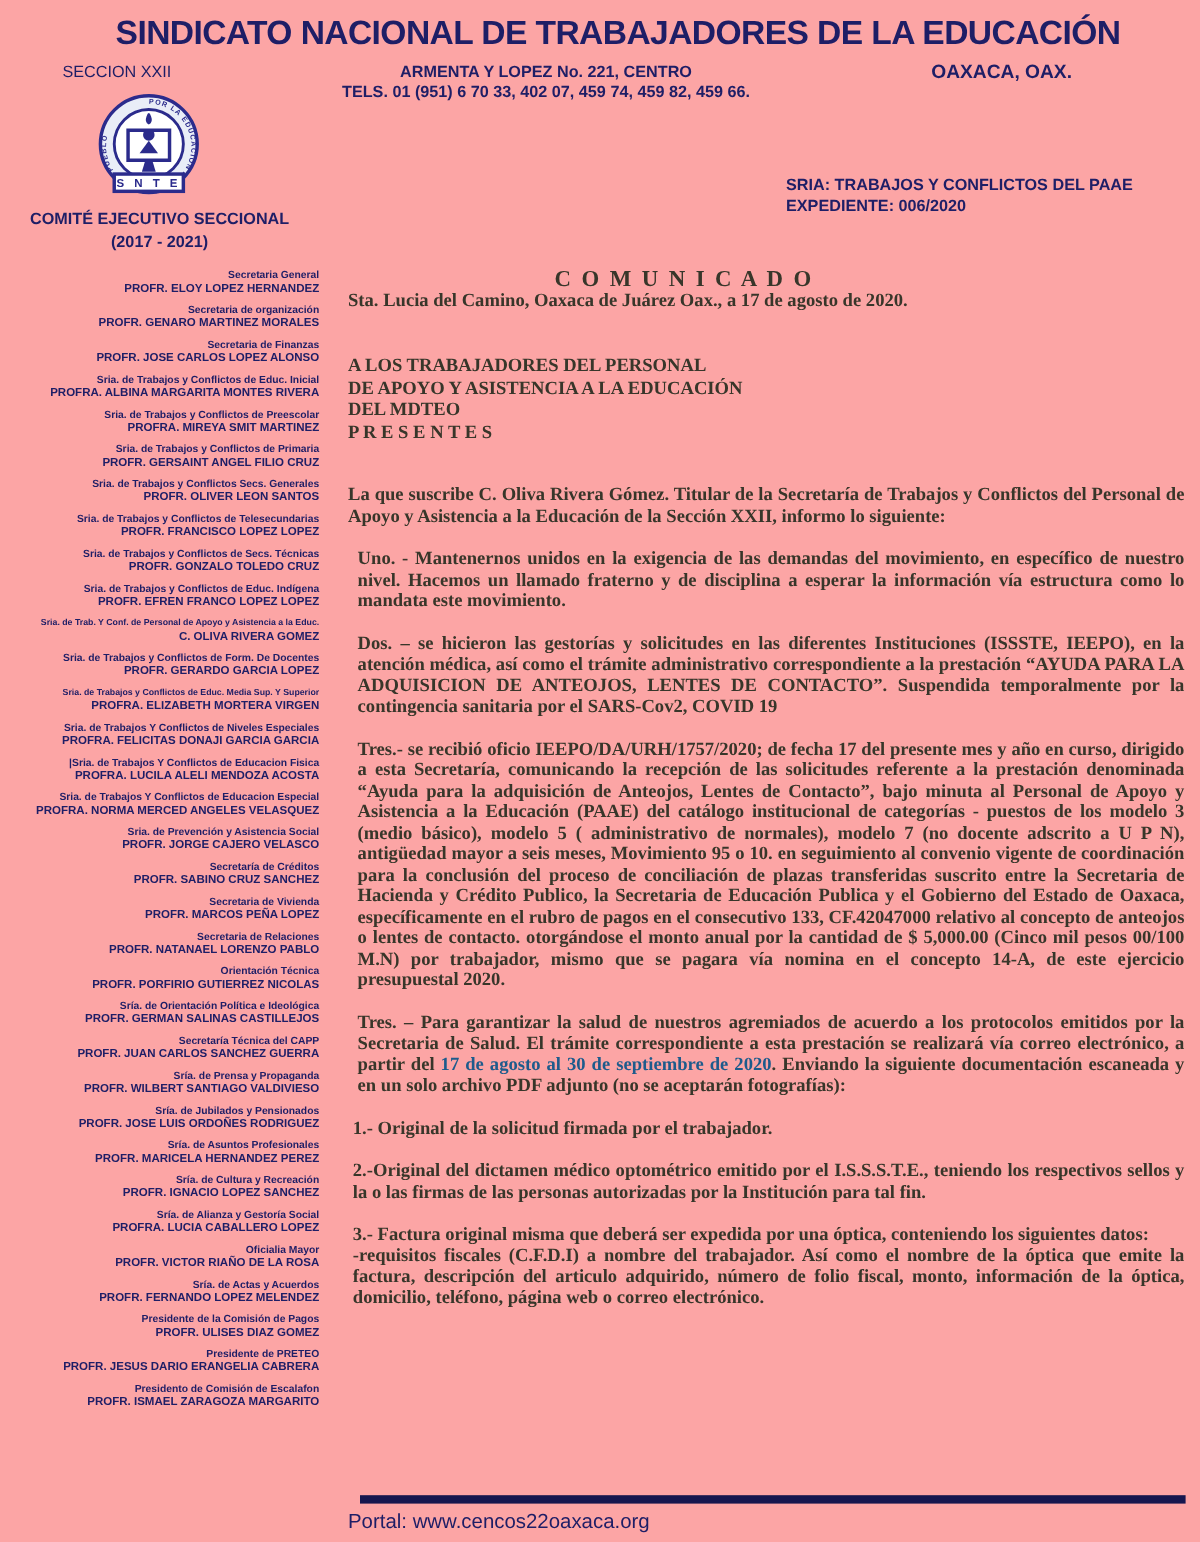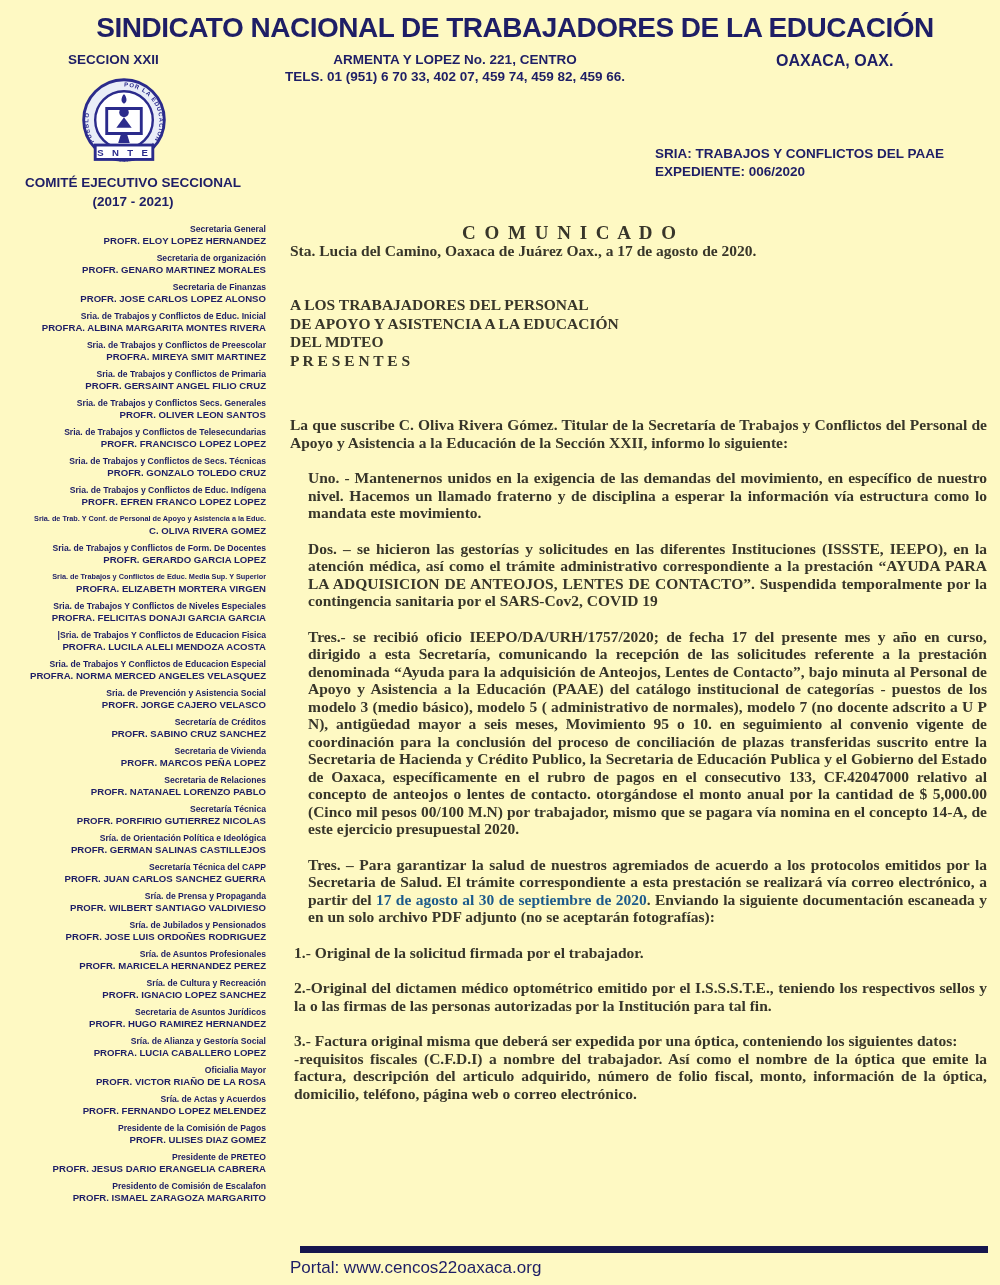--- a/index.html
+++ b/index.html
@@ -1,22 +1,22 @@
 <!DOCTYPE html>
 <html><head>
 <meta charset="utf-8">
 <style>
   html,body{margin:0;padding:0;background:#ffffff;}
-  .page{position:relative;width:1000px;height:1285px;background:#fef9c3;overflow:hidden;
+  .page{position:relative;width:1000px;height:1285px;background:#fca5a5;overflow:hidden;
         font-family:"Liberation Sans", sans-serif;}
 
   
   .h-title{position:absolute;top:12px;left:50px;width:930px;text-align:center;
            font-weight:bold;font-size:28px;letter-spacing:-0.5px;color:#1e1e66;}
-  .h-section{position:absolute;top:52px;left:68px;font-weight:bold;font-size:13.5px;color:#1e1e66;}
+  .h-section{position:absolute;top:52px;left:52px;font-weight:normal;font-size:13.5px;color:#1e1e66;}
   .h-address{position:absolute;top:52px;left:290px;width:330px;text-align:center;
              font-weight:bold;font-size:13.5px;color:#1e1e66;}
   .h-city{position:absolute;top:52px;left:776px;font-weight:bold;font-size:16px;color:#1e1e66;}
   .h-phones{position:absolute;top:69px;left:280px;width:350px;text-align:center;
             font-weight:bold;font-size:13.5px;color:#1e1e66;}
   .sria-block{position:absolute;top:145px;left:655px;font-weight:bold;font-size:13.5px;
               line-height:18px;color:#1e1e66;}
   .committee{position:absolute;top:173px;left:0;width:266px;text-align:center;
              font-weight:bold;font-size:13.5px;line-height:19px;color:#1e1e66;}
 
@@ -29,22 +29,22 @@
   .entry .s-title{font-weight:bold;font-size:8.6px;line-height:10.5px;}
   .entry .s-name{font-weight:bold;font-size:9.6px;line-height:11.5px;}
   .entry .tiny{font-size:7.3px;}
 
   
   .doc{position:absolute;top:224px;left:290px;width:697px;color:#38362a;
        font-family:"Liberation Serif", serif;font-weight:bold;font-size:15.5px;line-height:17.5px;}
   .doc-title{width:560px;text-align:center;font-size:19px;letter-spacing:2px;}
   .dateline{}
   .addressee{margin-top:37px;line-height:18.5px;}
-  .intro{margin-top:46px;text-align:justify;}
-  .para{margin-top:18px;margin-left:18px;text-align:justify;}
+  .intro{margin-top:34px;text-align:justify;}
+  .para{margin-top:18px;margin-left:8px;text-align:justify;}
   .item{margin-top:18px;margin-left:4px;text-align:justify;}
   .item.first{}
   .item.nogap{margin-top:0;}
   p{margin:0;}
   .hl{color:#1d5b8c;}
 
   
   .footer-bar{position:absolute;top:1246px;left:300px;width:688px;height:7px;background:#16164e;}
   .portal{position:absolute;top:1258px;left:290px;font-family:"Liberation Sans", sans-serif;
           font-size:17px;color:#1e1e66;}
@@ -165,21 +165,21 @@
       </div>
       <div class="entry">
         <div class="s-title">Secretaria de Vivienda</div>
         <div class="s-name">PROFR. MARCOS PEÑA LOPEZ</div>
       </div>
       <div class="entry">
         <div class="s-title">Secretaria de Relaciones</div>
         <div class="s-name">PROFR. NATANAEL LORENZO PABLO</div>
       </div>
       <div class="entry">
-        <div class="s-title">Secretaría  Técnica</div>
+        <div class="s-title">Orientación  Técnica</div>
         <div class="s-name">PROFR. PORFIRIO GUTIERREZ NICOLAS</div>
       </div>
       <div class="entry">
         <div class="s-title">Sría. de  Orientación Política e Ideológica</div>
         <div class="s-name">PROFR. GERMAN SALINAS CASTILLEJOS</div>
       </div>
       <div class="entry">
         <div class="s-title">Secretaría Técnica del CAPP</div>
         <div class="s-name">PROFR. JUAN CARLOS SANCHEZ GUERRA</div>
       </div>
@@ -191,24 +191,20 @@
         <div class="s-title">Sría. de Jubilados y Pensionados</div>
         <div class="s-name">PROFR. JOSE LUIS ORDOÑES RODRIGUEZ</div>
       </div>
       <div class="entry">
         <div class="s-title">Sría. de Asuntos Profesionales</div>
         <div class="s-name">PROFR. MARICELA HERNANDEZ PEREZ</div>
       </div>
       <div class="entry">
         <div class="s-title">Sría. de Cultura y Recreación</div>
         <div class="s-name">PROFR. IGNACIO LOPEZ SANCHEZ</div>
-      </div>
-      <div class="entry">
-        <div class="s-title">Secretaria de Asuntos Jurídicos</div>
-        <div class="s-name">PROFR. HUGO RAMIREZ HERNANDEZ</div>
       </div>
       <div class="entry">
         <div class="s-title">Sría. de Alianza y Gestoría Social</div>
         <div class="s-name">PROFRA. LUCIA CABALLERO LOPEZ</div>
       </div>
       <div class="entry">
         <div class="s-title">Oficialia Mayor</div>
         <div class="s-name">PROFR. VICTOR  RIAÑO DE LA ROSA</div>
       </div>
       <div class="entry">

